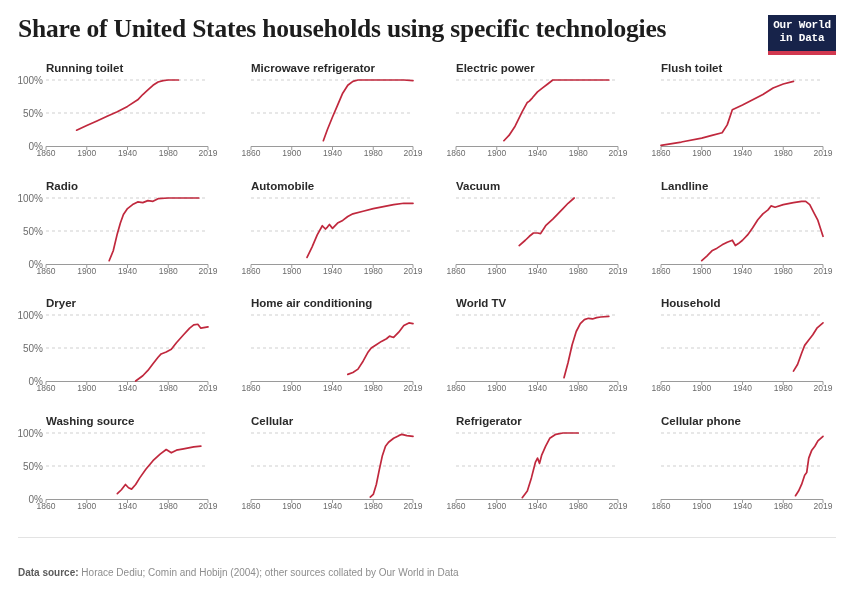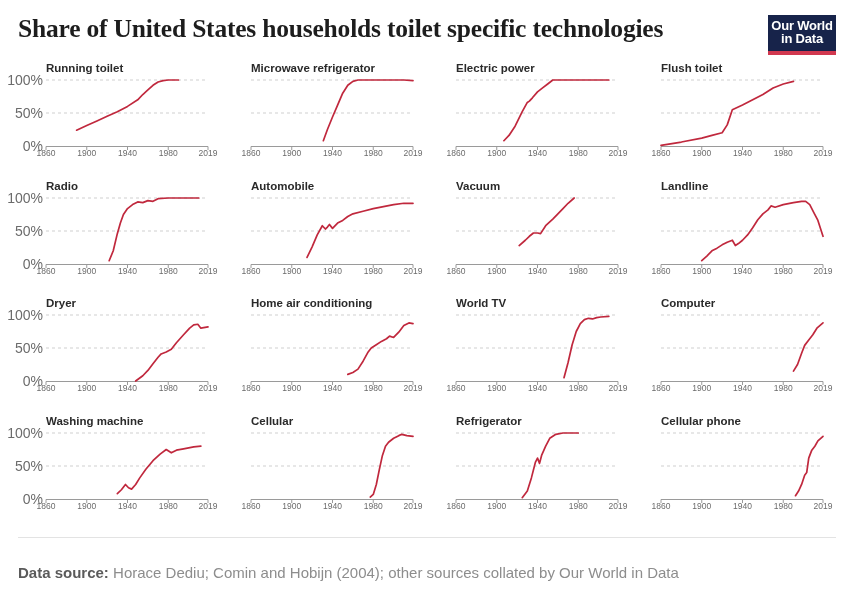--- a/index.html
+++ b/index.html
@@ -15,42 +15,42 @@
     font-size:25.5px;font-weight:700;color:#1d1d1d;
     letter-spacing:-.2px;line-height:34px;margin:0;white-space:nowrap;
   }
   #owid-logo{
     position:absolute;right:0;top:3px;width:68px;height:40px;
     background:#17234a;border-bottom:4px solid #d1384f;
     box-sizing:border-box;padding-top:4px;
   }
   #owid-logo .l1,#owid-logo .l2{
     display:block;text-align:center;color:#fff;
-    font-size:13px;font-weight:700;line-height:13px;letter-spacing:-.2px;
+    font-size:11px;font-weight:700;line-height:13px;letter-spacing:-.2px;font-family:Liberation Mono, monospace;
   }
   
   #grid{
     position:absolute;left:16px;top:62px;width:820px;height:470px;
     display:grid;grid-template-columns:repeat(4,1fr);
     grid-template-rows:repeat(4,1fr);
     column-gap:0px;row-gap:0px;
   }
   .panel{position:relative;}
   .panel-title{
     position:absolute;left:30px;top:0px;
     font-size:11.5px;font-weight:700;color:#2a2a2a;white-space:nowrap;
   }
   .plot-wrap{
     position:absolute;left:30px;top:18px;width:162px;height:66px;
   }
   .axis-left{
     position:absolute;left:0;top:18px;width:30px;height:66px;
   }
   .ylab{
-    position:absolute;right:3px;font-size:14px;color:#6b6b6b;
+    position:absolute;right:3px;font-size:10px;color:#6b6b6b;
     text-align:right;line-height:9px;transform:translateY(-4.5px);
     white-space:nowrap;
   }
   .ylab.y100{top:0px;}
   .ylab.y50{top:33px;}
   .ylab.y0{top:66px;}
   svg.plot{display:block;width:162px;height:66px;overflow:visible;}
   .gridline{stroke:#cfcfcf;stroke-width:1;stroke-dasharray:3 3;}
   .axisline{stroke:#9a9a9a;stroke-width:1;}
   .tickmark{stroke:#9a9a9a;stroke-width:1;}
@@ -58,32 +58,32 @@
           stroke-linejoin:round;stroke-linecap:round;}
   .xlabels{
     position:absolute;left:30px;top:86px;width:162px;height:12px;
   }
   .xlab{
     position:absolute;font-size:8.5px;color:#6b6b6b;
     transform:translateX(-50%);white-space:nowrap;top:0;
   }
   
   #footer{position:absolute;left:18px;bottom:18px;right:14px;}
-  #footer .line{font-size:15px;color:#8d8d8d;line-height:19px;}
+  #footer .line{font-size:10px;color:#8d8d8d;line-height:19px;}
   #footer .src-label{color:#5b5b5b;font-weight:700;}
   #divider{
     position:absolute;left:18px;right:14px;bottom:62px;height:1px;
     background:#e3e3e3;
   }
 </style>
 </head>
 <body>
 
 <div id="header">
-  <h1 id="page-title">Share of United States households toilet specific technologies</h1>
+  <h1 id="page-title">Share of United States households using specific technologies</h1>
   <div id="owid-logo">
     <span class="l1">Our World</span>
     <span class="l2">in Data</span>
   </div>
 </div>
 
 <div id="grid">
     <div class="panel">
       <div class="panel-title">Running toilet</div>
       <div class="axis-left">
@@ -346,21 +346,21 @@
       </div>
       <div class="xlabels">
         <div class="xlab" style="left: 0px;">1860</div>
         <div class="xlab" style="left: 40.7547px;">1900</div>
         <div class="xlab" style="left: 81.5094px;">1940</div>
         <div class="xlab" style="left: 122.264px;">1980</div>
         <div class="xlab" style="left: 162px;">2019</div>
       </div>
     </div>
     <div class="panel">
-      <div class="panel-title">Computer</div>
+      <div class="panel-title">Household</div>
       <div class="plot-wrap">
         <svg class="plot" viewBox="0 0 162 66">
           <line class="gridline" x1="0" x2="162" y1="33" y2="33"></line>
           <line class="gridline" x1="0" x2="162" y1="0" y2="0"></line>
           <line class="axisline" x1="0" x2="162" y1="66.5" y2="66.5"></line>
           <line class="tickmark" x1="0" x2="0" y1="66.5" y2="70"></line>
           <line class="tickmark" x1="40.75471698113208" x2="40.75471698113208" y1="66.5" y2="70"></line>
           <line class="tickmark" x1="81.50943396226415" x2="81.50943396226415" y1="66.5" y2="70"></line>
           <line class="tickmark" x1="122.26415094339623" x2="122.26415094339623" y1="66.5" y2="70"></line>
           <line class="tickmark" x1="162" x2="162" y1="66.5" y2="70"></line>
@@ -369,21 +369,21 @@
       </div>
       <div class="xlabels">
         <div class="xlab" style="left: 0px;">1860</div>
         <div class="xlab" style="left: 40.7547px;">1900</div>
         <div class="xlab" style="left: 81.5094px;">1940</div>
         <div class="xlab" style="left: 122.264px;">1980</div>
         <div class="xlab" style="left: 162px;">2019</div>
       </div>
     </div>
     <div class="panel">
-      <div class="panel-title">Washing machine</div>
+      <div class="panel-title">Washing source</div>
       <div class="axis-left">
         <div class="ylab y100">100%</div>
         <div class="ylab y50">50%</div>
         <div class="ylab y0">0%</div>
       </div>
       <div class="plot-wrap">
         <svg class="plot" viewBox="0 0 162 66">
           <line class="gridline" x1="0" x2="162" y1="33" y2="33"></line>
           <line class="gridline" x1="0" x2="162" y1="0" y2="0"></line>
           <line class="axisline" x1="0" x2="162" y1="66.5" y2="66.5"></line>

